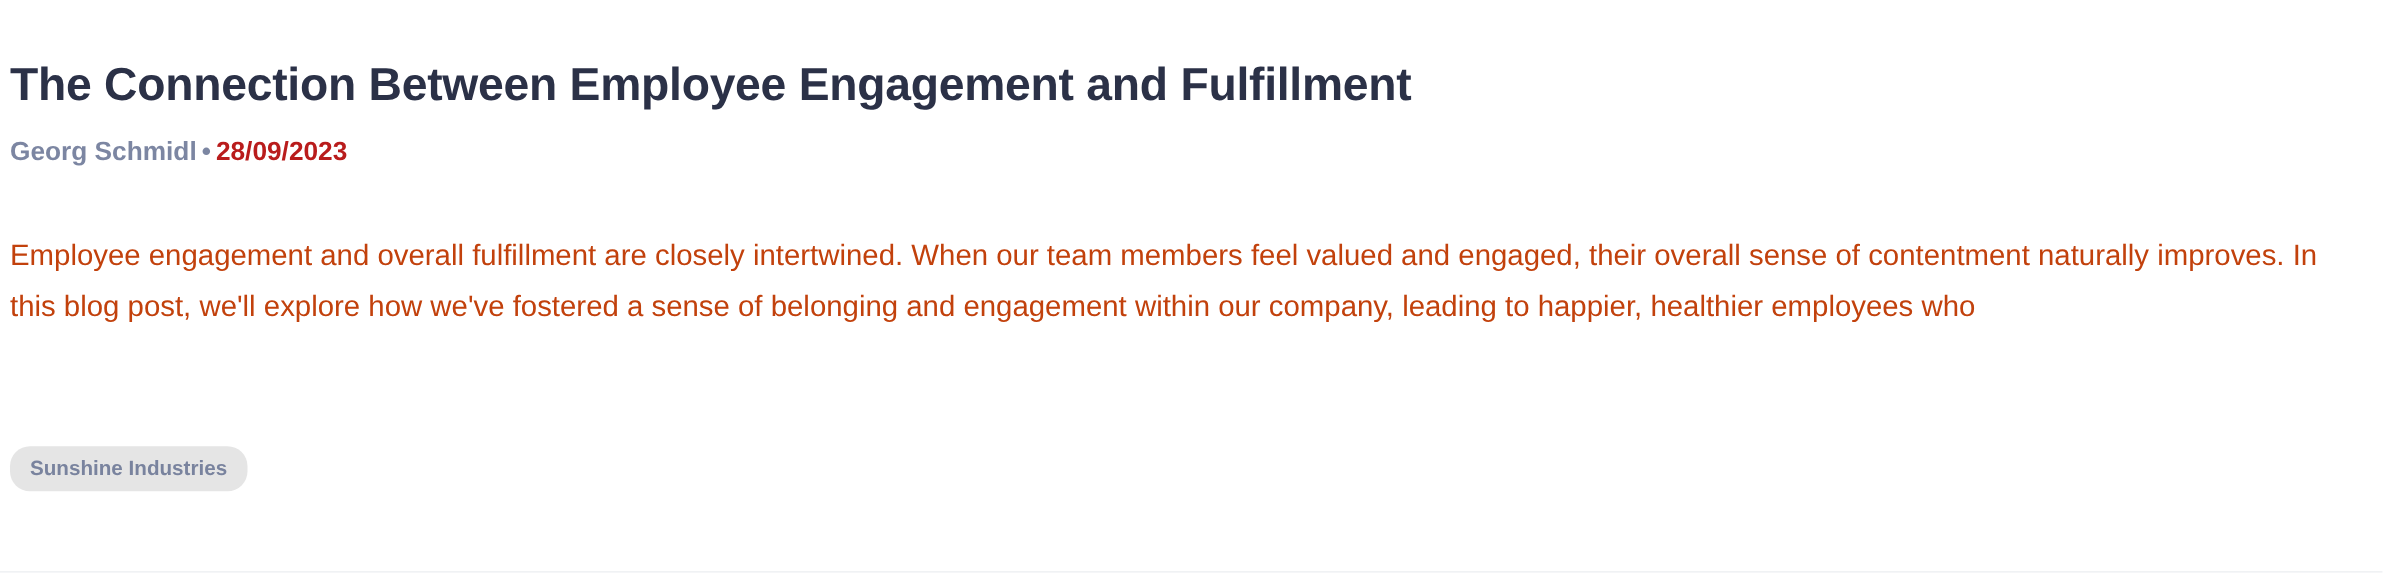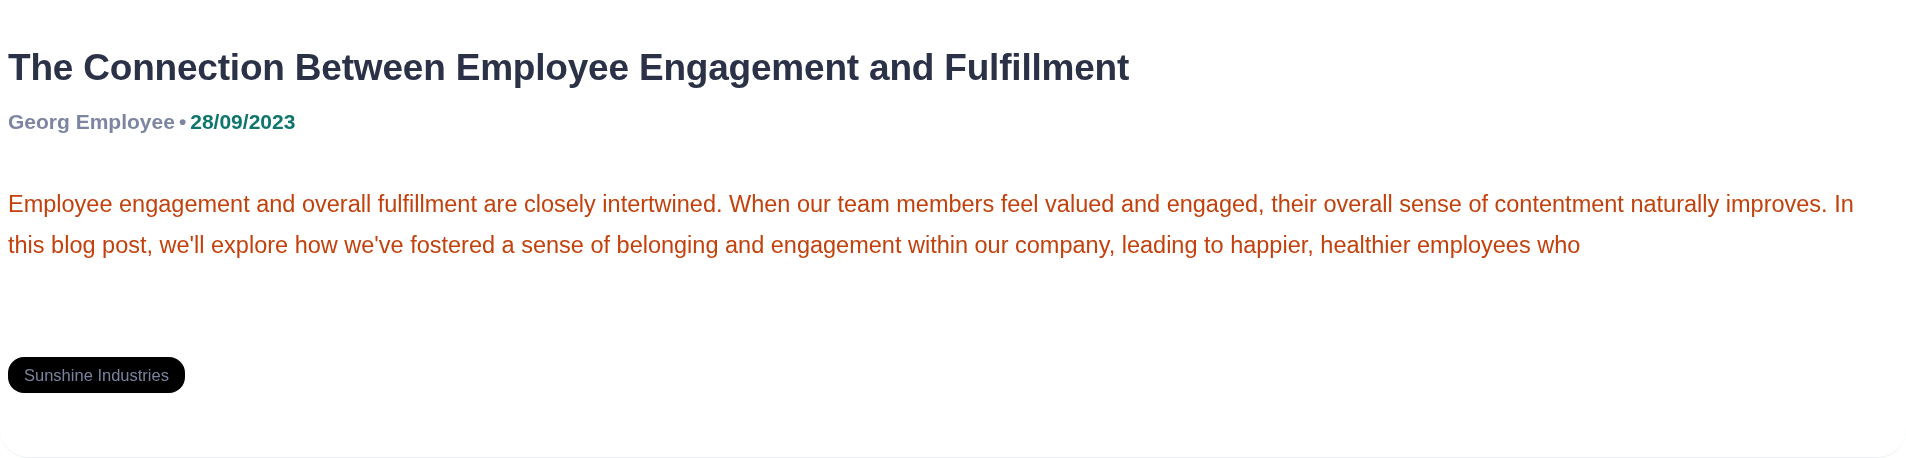--- a/index.html
+++ b/index.html
@@ -16,21 +16,20 @@
   }
 
   .post-card {
     box-sizing: border-box;
     width: 1906px;
     height: 458px;
     background: #ffffff;
     border-bottom: 1px solid #eceef1;
     padding: 0 0 0 8px;
     position: relative;
-    border-radius: 28px;
   }
 
   .post-title {
     margin: 0;
     padding: 0;
     position: absolute;
     left: 8px;
     top: 45px;
     font-size: 37px;
     line-height: 46px;
@@ -48,21 +47,21 @@
     line-height: 28px;
     font-weight: bold;
     color: #7c86a2;
     white-space: nowrap;
   }
   .meta-author { color: #7c86a2; }
   .meta-sep {
     color: #7c86a2;
     padding: 0 4px;
   }
-  .meta-date { color: #0f766e; }
+  .meta-date { color: #b91c1c; }
 
   .post-excerpt {
     position: absolute;
     left: 8px;
     top: 160px;
     width: 1882px;
     font-size: 23.5px;
     line-height: 41px;
     font-weight: normal;
     color: #c2410c;
@@ -72,39 +71,39 @@
     position: absolute;
     left: 8px;
     top: 357px;
     display: flex;
     gap: 10px;
     align-items: center;
   }
 
   .tag-pill {
     display: inline-block;
-    background: #000000;
+    background: #e5e5e5;
     color: #79839e;
     font-size: 16.5px;
     line-height: 20px;
-    font-weight: normal;
+    font-weight: bold;
     padding: 8px 16px;
     border-radius: 16px;
     white-space: nowrap;
   }
 </style>
 </head>
 <body>
 
 <article class="post-card">
 
   <h1 class="post-title">The Connection Between Employee Engagement and Fulfillment</h1>
 
   <div class="post-meta">
-    <span class="meta-author">Georg Employee</span><span class="meta-sep">•</span><span class="meta-date">28/09/2023</span>
+    <span class="meta-author">Georg Schmidl</span><span class="meta-sep">•</span><span class="meta-date">28/09/2023</span>
   </div>
 
   <p class="post-excerpt">Employee engagement and overall fulfillment are closely intertwined. When our team members feel valued and engaged, their overall sense of contentment naturally improves. In this blog post, we'll explore how we've fostered a sense of belonging and engagement within our company, leading to happier, healthier employees who</p>
 
   <div class="post-tags">
     <span class="tag-pill">Sunshine Industries</span>
   </div>
 
 </article>
 

